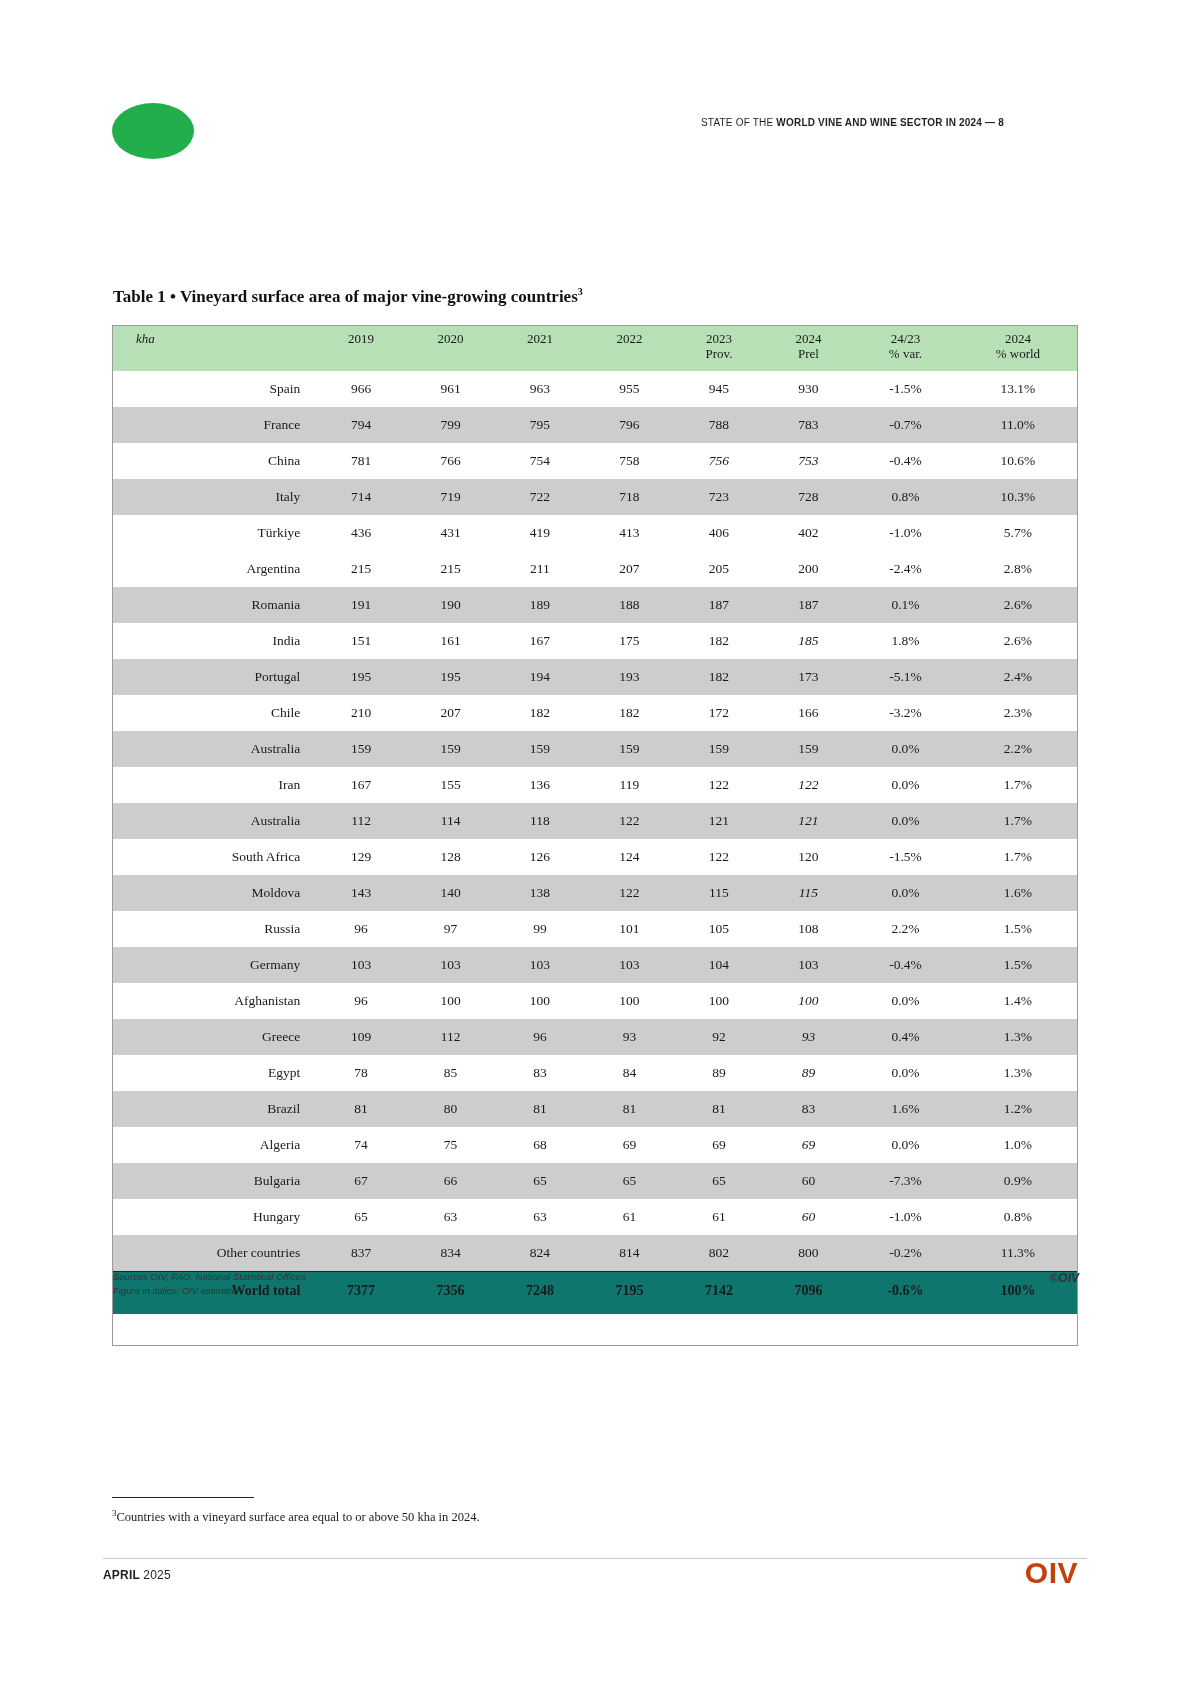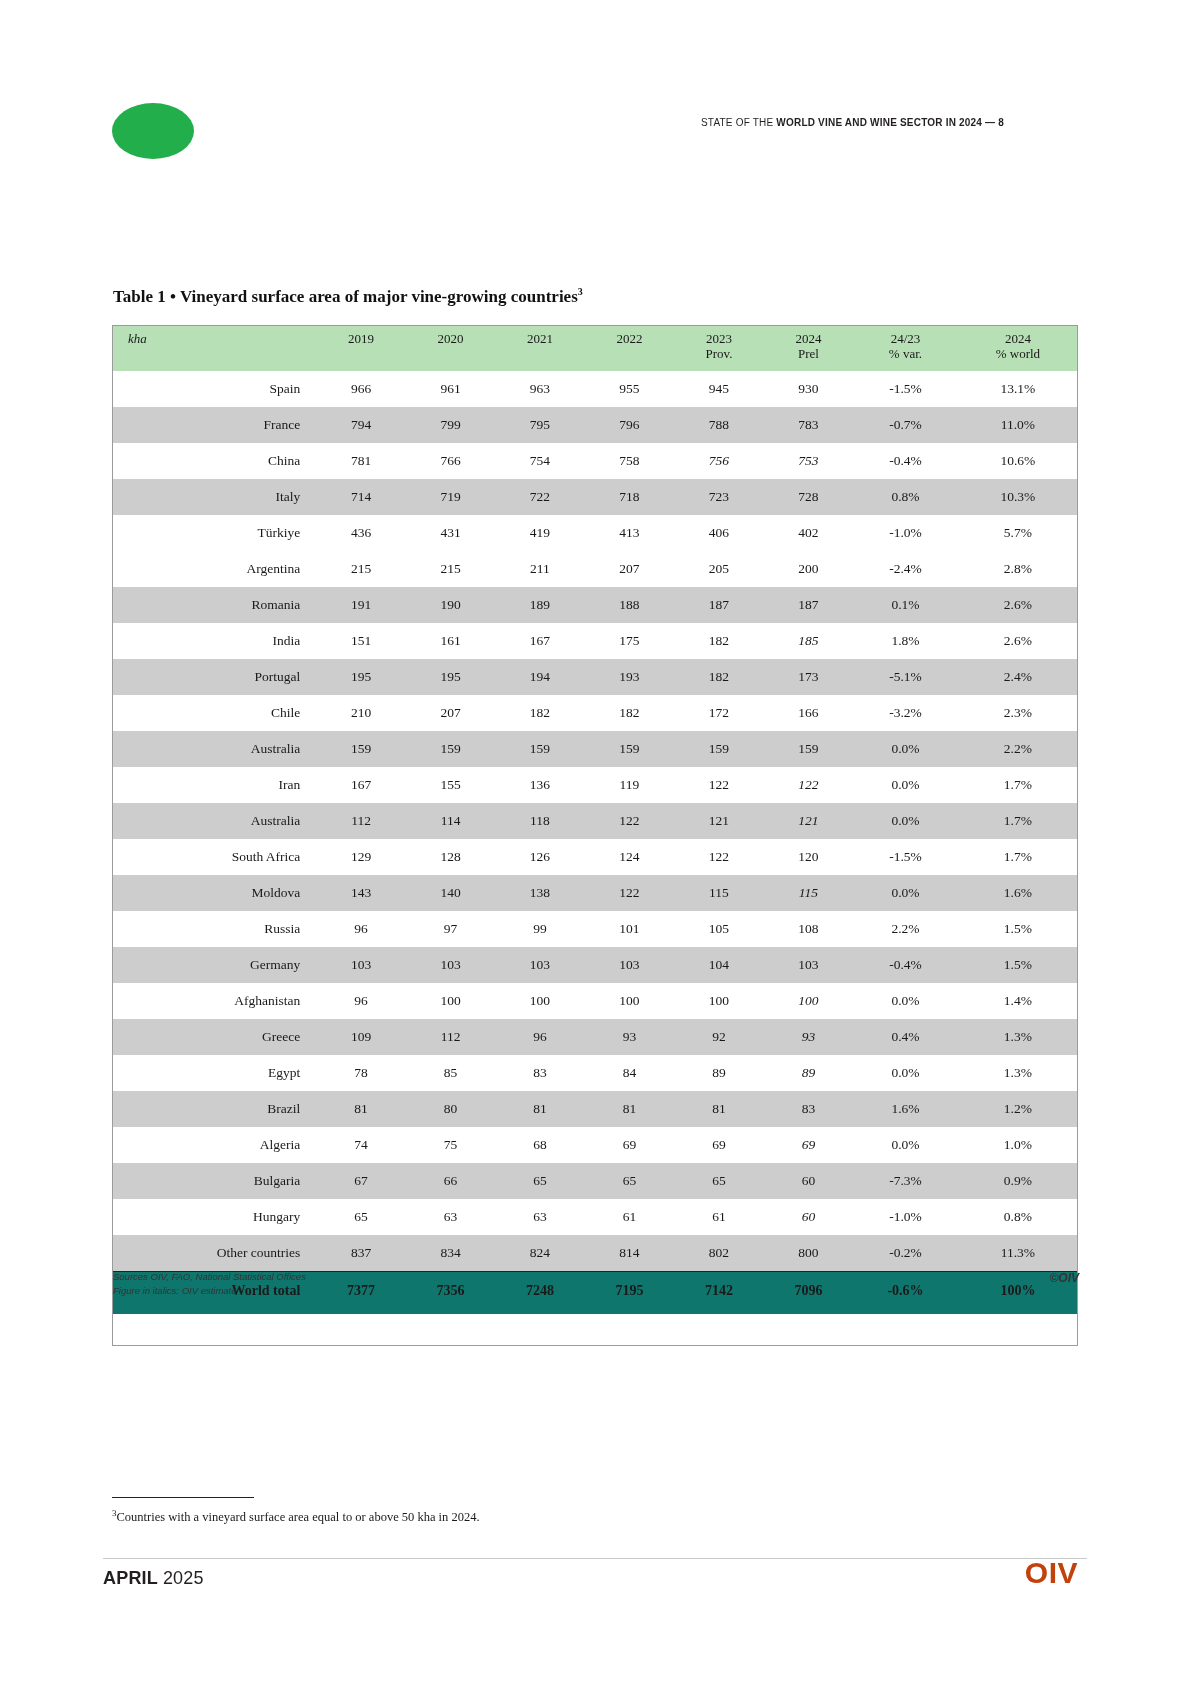--- a/index.html
+++ b/index.html
@@ -74,21 +74,21 @@
     font-size: 13px;
     padding: 7px 10px 9px 10px;
     text-align: center;
     vertical-align: top;
     line-height: 1.15;
     border: none;
   }
   table.vineyard thead th.col-label {
     text-align: left;
     font-style: italic;
-    padding-left: 16px;
+    padding-left: 24px;
   }
   table.vineyard thead th .sub {
     display: block;
     font-size: 13px;
   }
   table.vineyard tbody td {
     padding: 7px 10px;
     text-align: center;
     border: none;
     height: 22px;
@@ -173,21 +173,21 @@
     top: 1558px;
     width: 984px;
     height: 1px;
     background: #c9c9c9;
   }
   .footer-left {
     position: absolute;
     left: 103px;
     top: 1568px;
     font-family: "Liberation Sans", sans-serif;
-    font-size: 18px;
+    font-size: 12px;
     color: #231f20;
     letter-spacing: 0.2px;
   }
   .footer-left .fl-bold { font-weight: 700; }
   .footer-left .fl-light { font-weight: 400; }
   .footer-logo {
     position: absolute;
     right: 112px;
     top: 1556px;
     font-family: "Liberation Sans", sans-serif;

